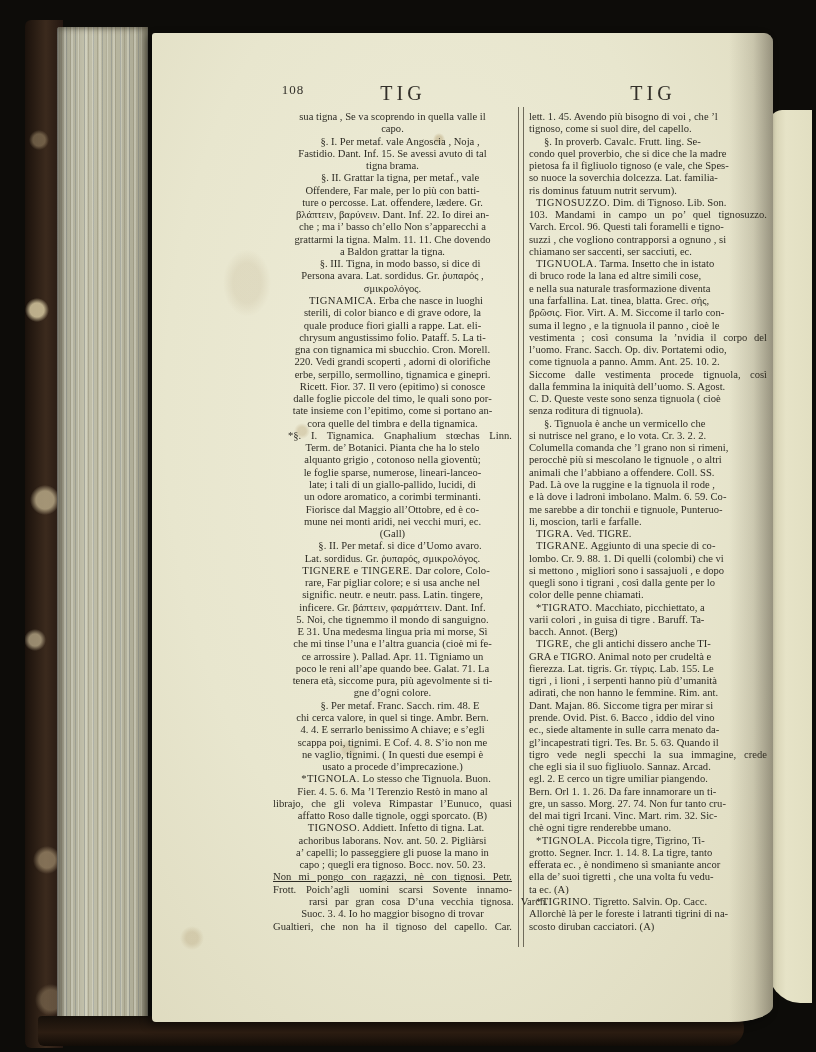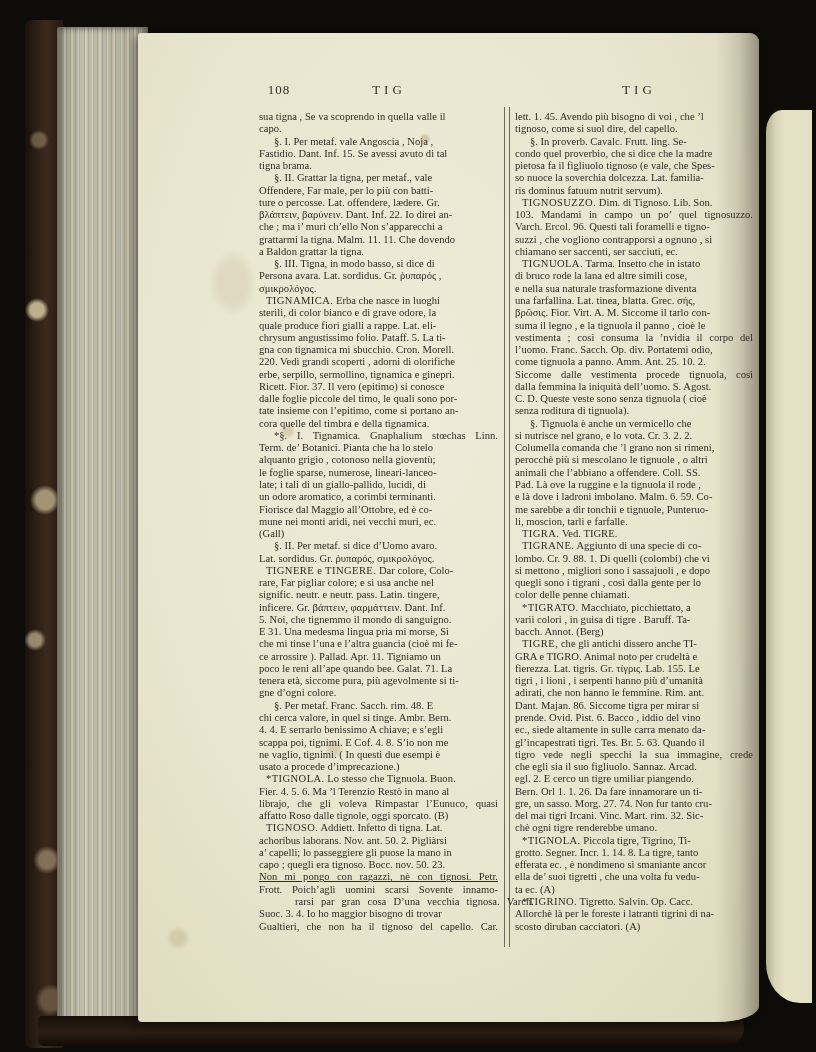--- a/index.html
+++ b/index.html
@@ -19,21 +19,21 @@
   
   .fore-edge{position:absolute;left:57px;top:27px;width:91px;height:1001px;z-index:2;
     background:
       repeating-linear-gradient(90deg, rgba(92,104,118,.28) 0 1px, transparent 1px 4px,
         rgba(134,128,104,.38) 4px 5px, transparent 5px 9px),
       repeating-linear-gradient(90deg, rgba(255,255,245,.25) 0 2px, transparent 2px 7px),
       linear-gradient(90deg,#9d9c8a,#c2c0aa 30%,#b5b39d 70%,#a9a792);
     box-shadow:inset -5px 0 7px rgba(60,55,40,.55), inset 4px 0 6px rgba(30,25,18,.45);
     border-radius:3px 0 0 3px;}
   
-  .page{position:absolute;left:138px;top:33px;width:621px;height:989px;z-index:3;
+  .page{position:absolute;left:152px;top:33px;width:621px;height:989px;z-index:3;
     background:radial-gradient(ellipse at 45% 38%, #eeecd8 0%, #e8e6ce 55%, #ddd9bd 100%);
     border-radius:3px 9px 42px 4px / 3px 9px 16px 4px;
     box-shadow:-4px 3px 8px rgba(0,0,0,.4);}
   .gutter-shadow{position:absolute;right:0;top:0;bottom:0;width:44px;
     background:linear-gradient(90deg, rgba(70,62,44,0) 0%, rgba(70,62,44,.16) 55%, rgba(45,38,26,.42) 100%);
     border-radius:0 9px 42px 0 / 0 9px 16px 0;}
   .page-stains{position:absolute;inset:0;pointer-events:none;
     background:
       radial-gradient(circle at 287px 106px, rgba(150,118,58,.28) 0 3px, transparent 6px),
       radial-gradient(circle at 150px 398px, rgba(150,118,58,.22) 0 4px, transparent 8px),
@@ -44,25 +44,25 @@
   .next-page{position:absolute;left:766px;top:110px;width:46px;height:893px;z-index:2;
     background:linear-gradient(90deg,#b4af92 0,#d8d4b6 9px,#e6e3c7 20px,#e2dfc2 100%);
     border-radius:16px 0 0 34px / 22px 0 0 40px;}
   
   .cover-bottom{position:absolute;left:38px;top:1016px;width:706px;height:30px;z-index:2;
     background:linear-gradient(180deg,#16100a,#2c1d12 55%,#120c07);
     border-radius:4px 10px 18px 6px;}
   
   .running-head{position:absolute;left:0;top:49px;width:100%;height:20px;color:#33302a;}
   .pageno{position:absolute;left:118px;width:46px;text-align:center;font-size:13px;letter-spacing:1px;}
-  .rh{position:absolute;width:110px;text-align:center;font-size:13px;letter-spacing:4px;}
+  .rh{position:absolute;width:110px;text-align:center;font-size:20px;letter-spacing:4px;}
   .rh-left{left:196px;} .rh-right{left:446px;}
   
   .col{position:absolute;top:78px;color:#2e2c25;}
-  .col-left{left:121px;width:239px;}
+  .col-left{left:121px;width:239px;text-align:center;}
   .col-right{left:377px;width:238px;}
   .divider{position:absolute;left:366px;top:74px;width:4px;height:840px;
     border-left:1px solid #6e6a5a;border-right:1px solid #6e6a5a;}
   .line{height:12.28px;line-height:12.28px;font-size:10.6px;white-space:nowrap;}
   .ln{display:inline-block;}
   .para > .ln{padding-left:15px;}
   .entry > .ln{padding-left:7px;}
   .hw{letter-spacing:.4px;}
 </style>
 </head>
@@ -87,21 +87,21 @@
     <div class="col col-left">
         <div class="line"><span class="ln">sua tigna , Se va scoprendo in quella valle il</span></div>
         <div class="line"><span class="ln">capo.</span></div>
         <div class="line para"><span class="ln">§. I. Per metaf. vale Angoscia , Noja ,</span></div>
         <div class="line"><span class="ln">Fastidio. Dant. Inf. 15. Se avessi avuto di tal</span></div>
         <div class="line"><span class="ln">tigna brama.</span></div>
         <div class="line para"><span class="ln">§. II. Grattar la tigna, per metaf., vale</span></div>
         <div class="line"><span class="ln">Offendere, Far male, per lo più con batti-</span></div>
         <div class="line"><span class="ln">ture o percosse. Lat. offendere, lædere. Gr.</span></div>
         <div class="line"><span class="ln">βλάπτειν, βαρύνειν. Dant. Inf. 22. Io direi an-</span></div>
-        <div class="line"><span class="ln">che ; ma i’ muri ch’ello Non s’apparecchi a</span></div>
+        <div class="line"><span class="ln">che ; ma i’ basso ch’ello Non s’apparecchi a</span></div>
         <div class="line"><span class="ln">grattarmi la tigna. Malm. 11. 11. Che dovendo</span></div>
         <div class="line"><span class="ln">a Baldon grattar la tigna.</span></div>
         <div class="line para"><span class="ln">§. III. Tigna, in modo basso, si dice di</span></div>
         <div class="line"><span class="ln">Persona avara. Lat. sordidus. Gr. ῥυπαρός ,</span></div>
         <div class="line"><span class="ln">σμικρολόγος.</span></div>
         <div class="line entry"><span class="ln"><span class="hw">TIGNAMICA.</span> Erba che nasce in luoghi</span></div>
         <div class="line"><span class="ln">sterili, di color bianco e di grave odore, la</span></div>
         <div class="line"><span class="ln">quale produce fiori gialli a rappe. Lat. eli-</span></div>
         <div class="line"><span class="ln">chrysum angustissimo folio. Pataff. 5. La ti-</span></div>
         <div class="line"><span class="ln">gna con tignamica mi sbucchio. Cron. Morell.</span></div>

